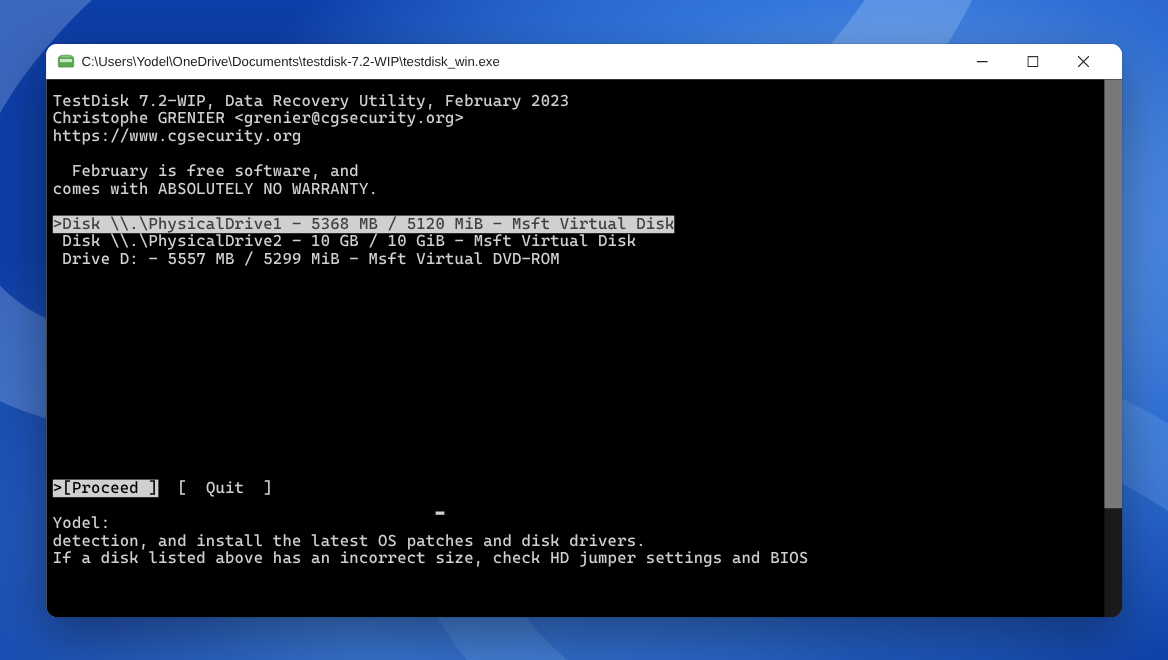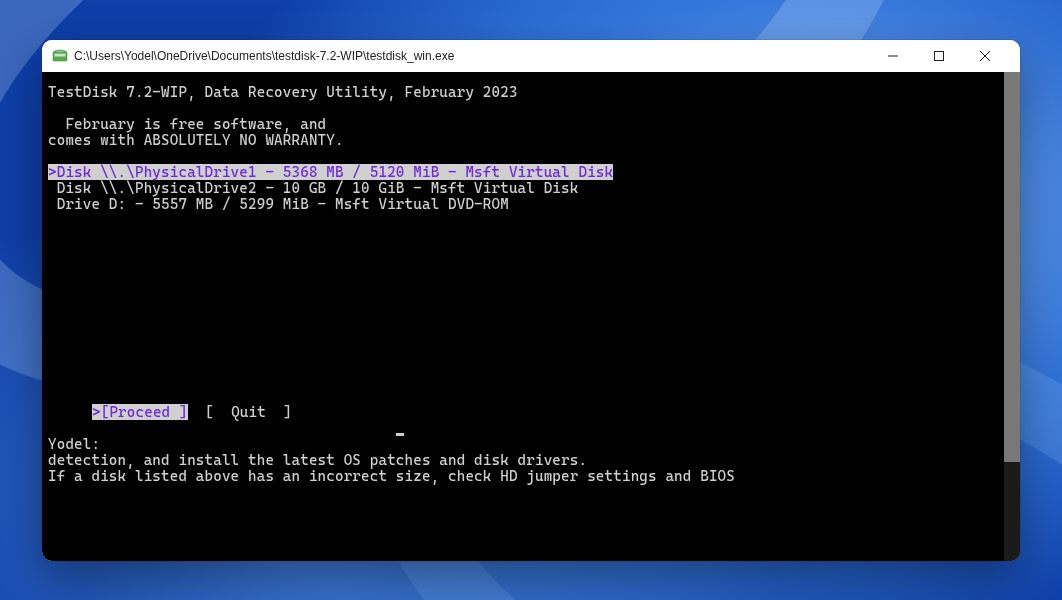--- a/index.html
+++ b/index.html
@@ -123,27 +123,26 @@
       color: #d0d0d0;
       overflow: hidden;
       position: relative;
       letter-spacing: 0.2px;
     }
     .term-line {
       white-space: pre;
     }
     .selected-line {
       background: #d0d0d0;
-      color: #6d28d9;
+      color: #404040;
       display: inline-block;
     }
     .menu-selected {
       background: #d0d0d0;
-      color: #6d28d9;
-      margin-left: 44px;
+      color: #000000;
     }
     .scrollbar {
       position: absolute;
       right: 0;
       top: 0;
       width: 16px;
       height: 100%;
       background: #1a1a1a;
     }
     .scrollbar-thumb {
@@ -196,20 +195,22 @@
         <svg width="10" height="10" viewBox="0 0 10 10">
             <line x1="0" y1="0" x2="10" y2="10" stroke="currentColor" stroke-width="1"></line>
             <line x1="10" y1="0" x2="0" y2="10" stroke="currentColor" stroke-width="1"></line>
           </svg>
       </div>
     </div>
   </div>
 
   <div class="terminal">
     <div class="term-line">TestDisk 7.2-WIP, Data Recovery Utility, February 2023</div>
+    <div class="term-line">Christophe GRENIER &lt;grenier@cgsecurity.org&gt;</div>
+    <div class="term-line">https://www.cgsecurity.org</div>
     <div class="term-line">&nbsp;</div>
     <div class="term-line">  February is free software, and</div>
     <div class="term-line">comes with ABSOLUTELY NO WARRANTY.</div>
     <div class="term-line">&nbsp;</div>
     <div class="term-line"><span class="selected-line">&gt;Disk \\.\PhysicalDrive1 - 5368 MB / 5120 MiB - Msft Virtual Disk</span></div>
     <div class="term-line"> Disk \\.\PhysicalDrive2 - 10 GB / 10 GiB - Msft Virtual Disk</div>
     <div class="term-line"> Drive D: - 5557 MB / 5299 MiB - Msft Virtual DVD-ROM</div>
     <div class="term-line">&nbsp;</div>
     <div class="term-line">&nbsp;</div>
     <div class="term-line">&nbsp;</div>

